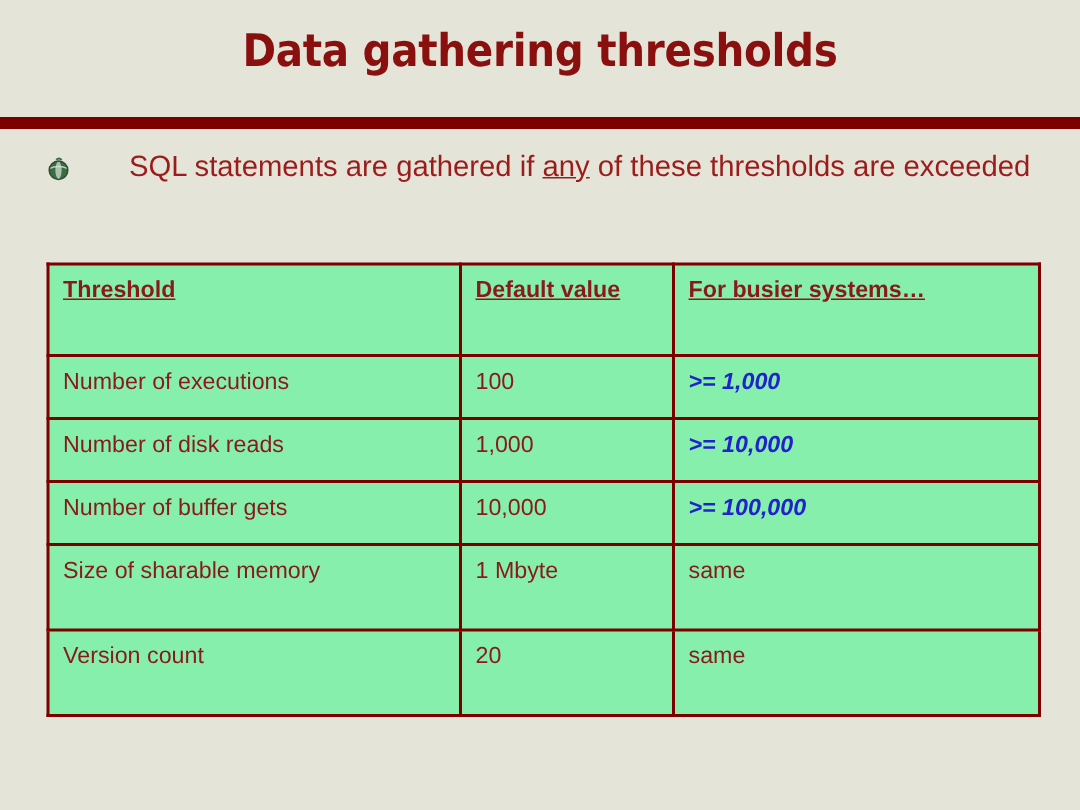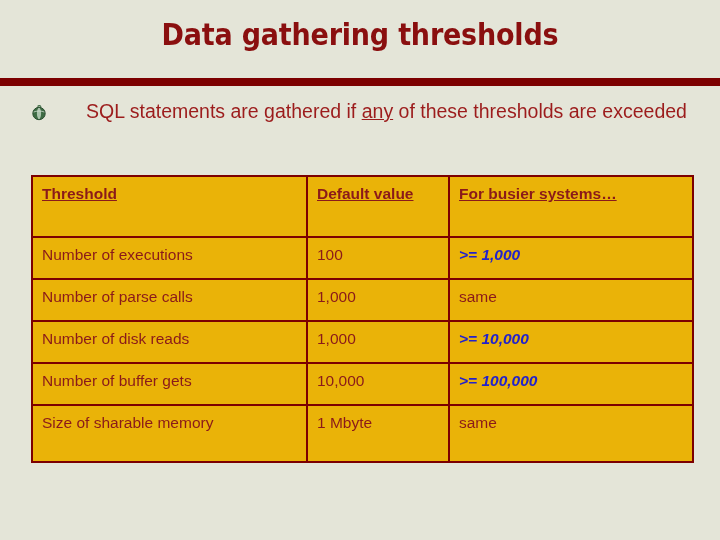--- a/index.html
+++ b/index.html
@@ -79,21 +79,21 @@
     table-layout: fixed;
   }
   #threshold-table td {
     border: 2px solid #7c0000;
     padding: 7px 8px 7px 9px;
     vertical-align: top;
     font-size: 15.5px;
     line-height: 19px;
     color: #8a1a1a;
     font-family: "Liberation Sans", sans-serif;
-    background: #eab308;
+    background: #86efac;
   }
   #threshold-table col.c0 { width: 275px; }
   #threshold-table col.c1 { width: 142px; }
   #threshold-table col.c2 { width: 244px; }
 
   .hdr-row td {
     height: 61px;
   }
   .hdr-cell span {
     text-decoration: underline;
@@ -144,38 +144,38 @@
       <td class="hdr-cell"><span>Default value</span></td>
       <td class="hdr-cell"><span>For busier systems…</span></td>
     </tr>
 
     <tr class="data-row">
       <td>Number of executions</td>
       <td>100</td>
       <td><span class="accent">&gt;= 1,000</span></td>
     </tr>
 
-    <tr class="data-row">
-      <td>Number of parse calls</td>
-      <td>1,000</td>
-      <td><span>same</span></td>
-    </tr>
 
     <tr class="data-row">
       <td>Number of disk reads</td>
       <td>1,000</td>
       <td><span class="accent">&gt;= 10,000</span></td>
     </tr>
 
     <tr class="data-row">
       <td>Number of buffer gets</td>
       <td>10,000</td>
       <td><span class="accent">&gt;= 100,000</span></td>
     </tr>
 
     <tr class="data-row tall">
       <td>Size of sharable memory</td>
       <td>1 Mbyte</td>
       <td><span>same</span></td>
     </tr>
 
+    <tr class="data-row tall">
+      <td>Version count</td>
+      <td>20</td>
+      <td><span>same</span></td>
+    </tr>
   </tbody>
 </table>
 
 </body></html>

